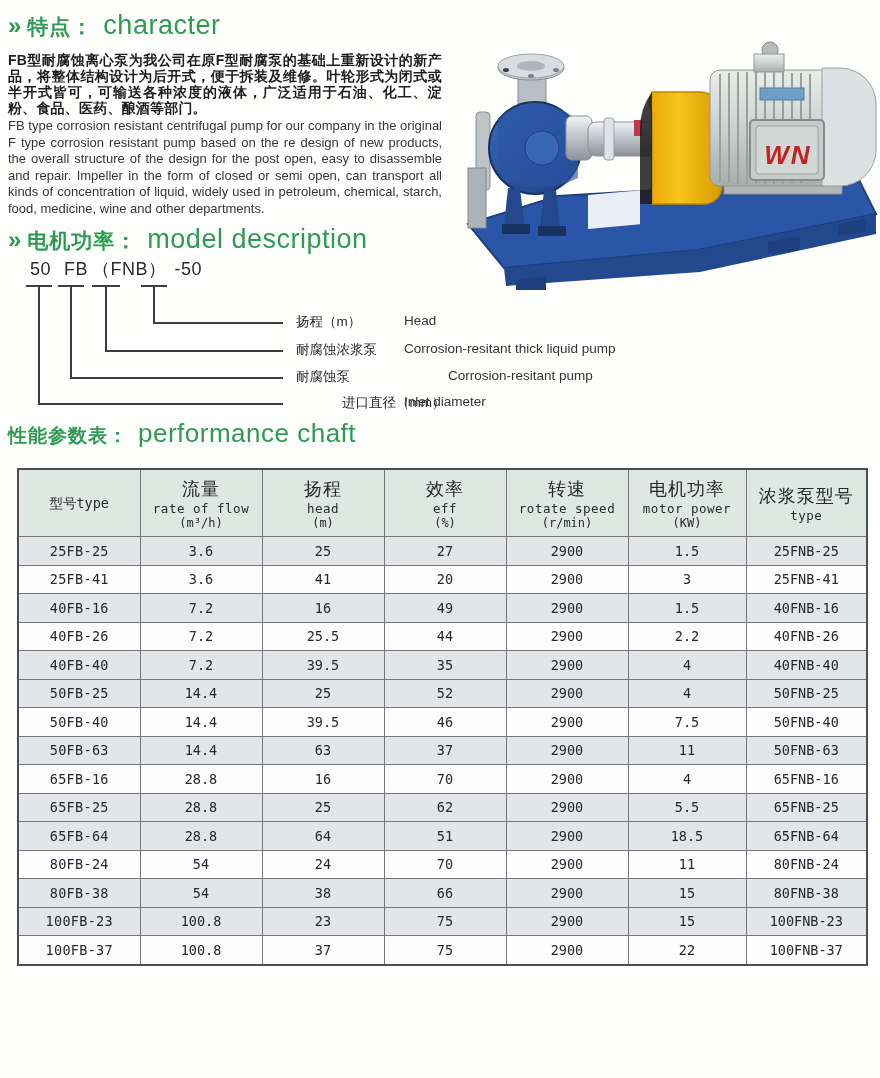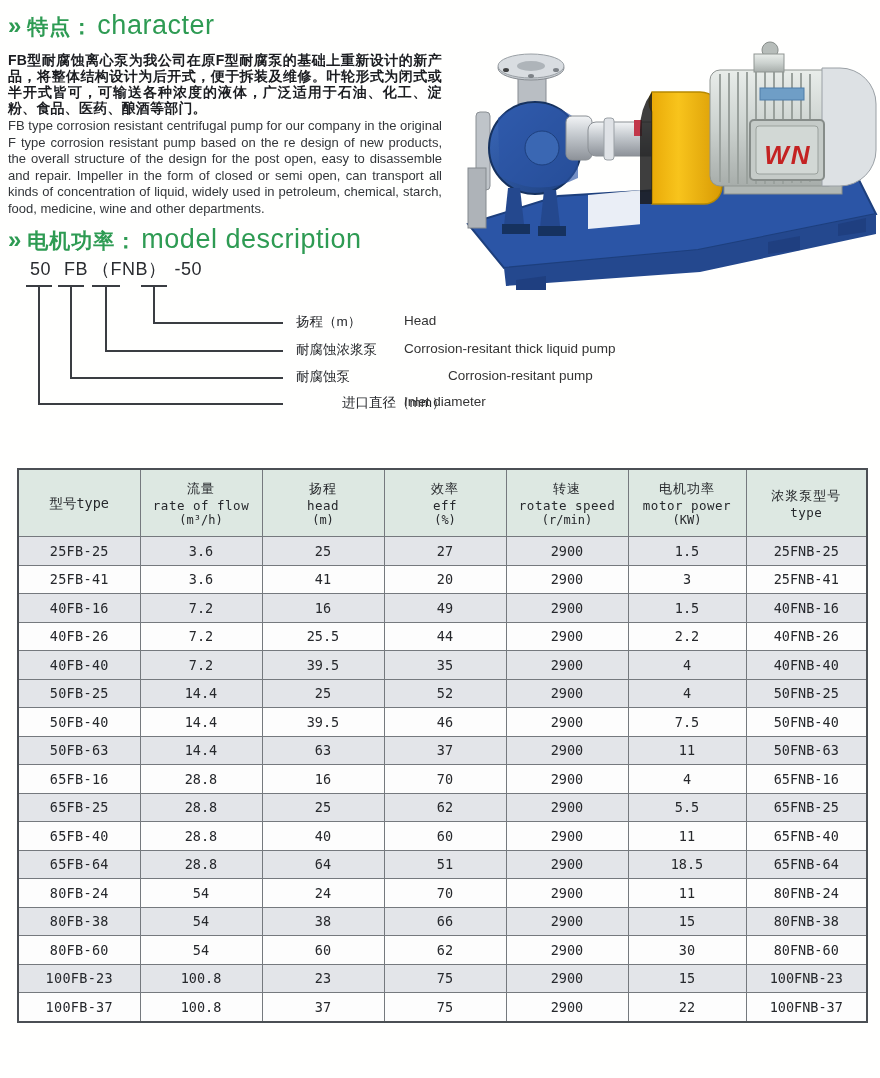--- a/index.html
+++ b/index.html
@@ -19,21 +19,21 @@
   }
   html,body{margin:0;padding:0;background:#ffffff;}
   .page{
     position:relative;width:880px;height:1078px;background:#fffffe;
     font-family:"Liberation Sans",sans-serif;overflow:hidden;
   }
   
   .sec-head{position:absolute;display:flex;align-items:baseline;color:var(--accent_green);white-space:nowrap;}
   .sec-head .marker{font-size:24px;font-weight:700;margin-right:6px;}
   .sec-head .zh{font-size:21px;font-weight:700;letter-spacing:1px;}
-  .sec-head .en{font-size:27px;font-weight:500;margin-left:4px;letter-spacing:0.5px;}
+  .sec-head .en{font-size:27px;font-weight:500;margin-left:10px;letter-spacing:0.5px;}
   #head-character{left:8px;top:10px;}
   #head-model{left:8px;top:224px;}
   #head-performance{left:8px;top:418px;}
   
   .para-zh{
     position:absolute;left:8px;top:52px;width:434px;
     font-size:14px;font-weight:700;line-height:16px;color:var(--text_primary);
     text-align:justify;letter-spacing:0.2px;
   }
   .para-en{
@@ -63,21 +63,21 @@
   }
   #perf-table th,#perf-table td{
     border:1px solid var(--border_light);
     text-align:center;vertical-align:middle;color:#26282c;
   }
   #perf-table{border:2px solid var(--border_dark);}
   #perf-table thead th{
     background:var(--table_header_bg);height:62px;
     font-weight:400;padding:2px 0;
   }
-  #perf-table thead .zh{font-size:13px;letter-spacing:1px;}
+  #perf-table thead .zh{font-size:18px;letter-spacing:1px;}
   #perf-table thead .en{font-size:12.5px;letter-spacing:0.5px;}
   #perf-table thead .unit{font-size:12px;}
   #perf-table thead .inline{font-size:13.5px;margin-top:28px;}
   #perf-table tbody td{height:25.5px;font-size:13.5px;background:#fdfdfd;}
   #perf-table tbody tr.alt td{background:var(--row_alt_bg);}
   #perf-table tbody tr td:first-child{letter-spacing:0.3px;}
 </style>
 </head>
 <body>
 
@@ -220,20 +220,24 @@
 
   <div class="model-label-zh" style="top:313px;">扬程（m）</div>
   <div class="model-label-en" style="top:313px;">Head</div>
   <div class="model-label-zh" style="top:341px;">耐腐蚀浓浆泵</div>
   <div class="model-label-en" style="top:341px;">Corrosion-resitant thick liquid pump</div>
   <div class="model-label-zh" style="top:368px;">耐腐蚀泵</div>
   <div class="model-label-en" style="top:368px;margin-left:44px;">Corrosion-resitant pump</div>
   <div class="model-label-zh" style="top:394px;margin-left:46px;">进口直径（mm）</div>
   <div class="model-label-en" style="top:394px;">Inlet diameter</div>
 
+  <div class="sec-head" id="head-performance">
+    <span class="zh" style="font-size:19px;">性能参数表：</span>
+    <span class="en" style="font-size:26px;">performance chaft</span>
+  </div>
 
   <table id="perf-table">
     <colgroup>
       <col style="width:122px">
         <col style="width:122px">
         <col style="width:122px">
       <col style="width:122px">
         <col style="width:122px">
         <col style="width:118px">
         <col style="width:121px">
@@ -358,29 +362,20 @@
         </tr>
         <tr class="alt">
           <td>65FB-25</td>
           <td>28.8</td>
           <td>25</td>
           <td>62</td>
           <td>2900</td>
           <td>5.5</td>
           <td>65FNB-25</td>
         </tr>
-        <tr>
-          <td>65FB-40</td>
-          <td>28.8</td>
-          <td>40</td>
-          <td>60</td>
-          <td>2900</td>
-          <td>11</td>
-          <td>65FNB-40</td>
-        </tr>
         <tr class="alt">
           <td>65FB-64</td>
           <td>28.8</td>
           <td>64</td>
           <td>51</td>
           <td>2900</td>
           <td>18.5</td>
           <td>65FNB-64</td>
         </tr>
         <tr>
@@ -394,29 +389,20 @@
         </tr>
         <tr class="alt">
           <td>80FB-38</td>
           <td>54</td>
           <td>38</td>
           <td>66</td>
           <td>2900</td>
           <td>15</td>
           <td>80FNB-38</td>
         </tr>
-        <tr>
-          <td>80FB-60</td>
-          <td>54</td>
-          <td>60</td>
-          <td>62</td>
-          <td>2900</td>
-          <td>30</td>
-          <td>80FNB-60</td>
-        </tr>
         <tr class="alt">
           <td>100FB-23</td>
           <td>100.8</td>
           <td>23</td>
           <td>75</td>
           <td>2900</td>
           <td>15</td>
           <td>100FNB-23</td>
         </tr>
         <tr>

